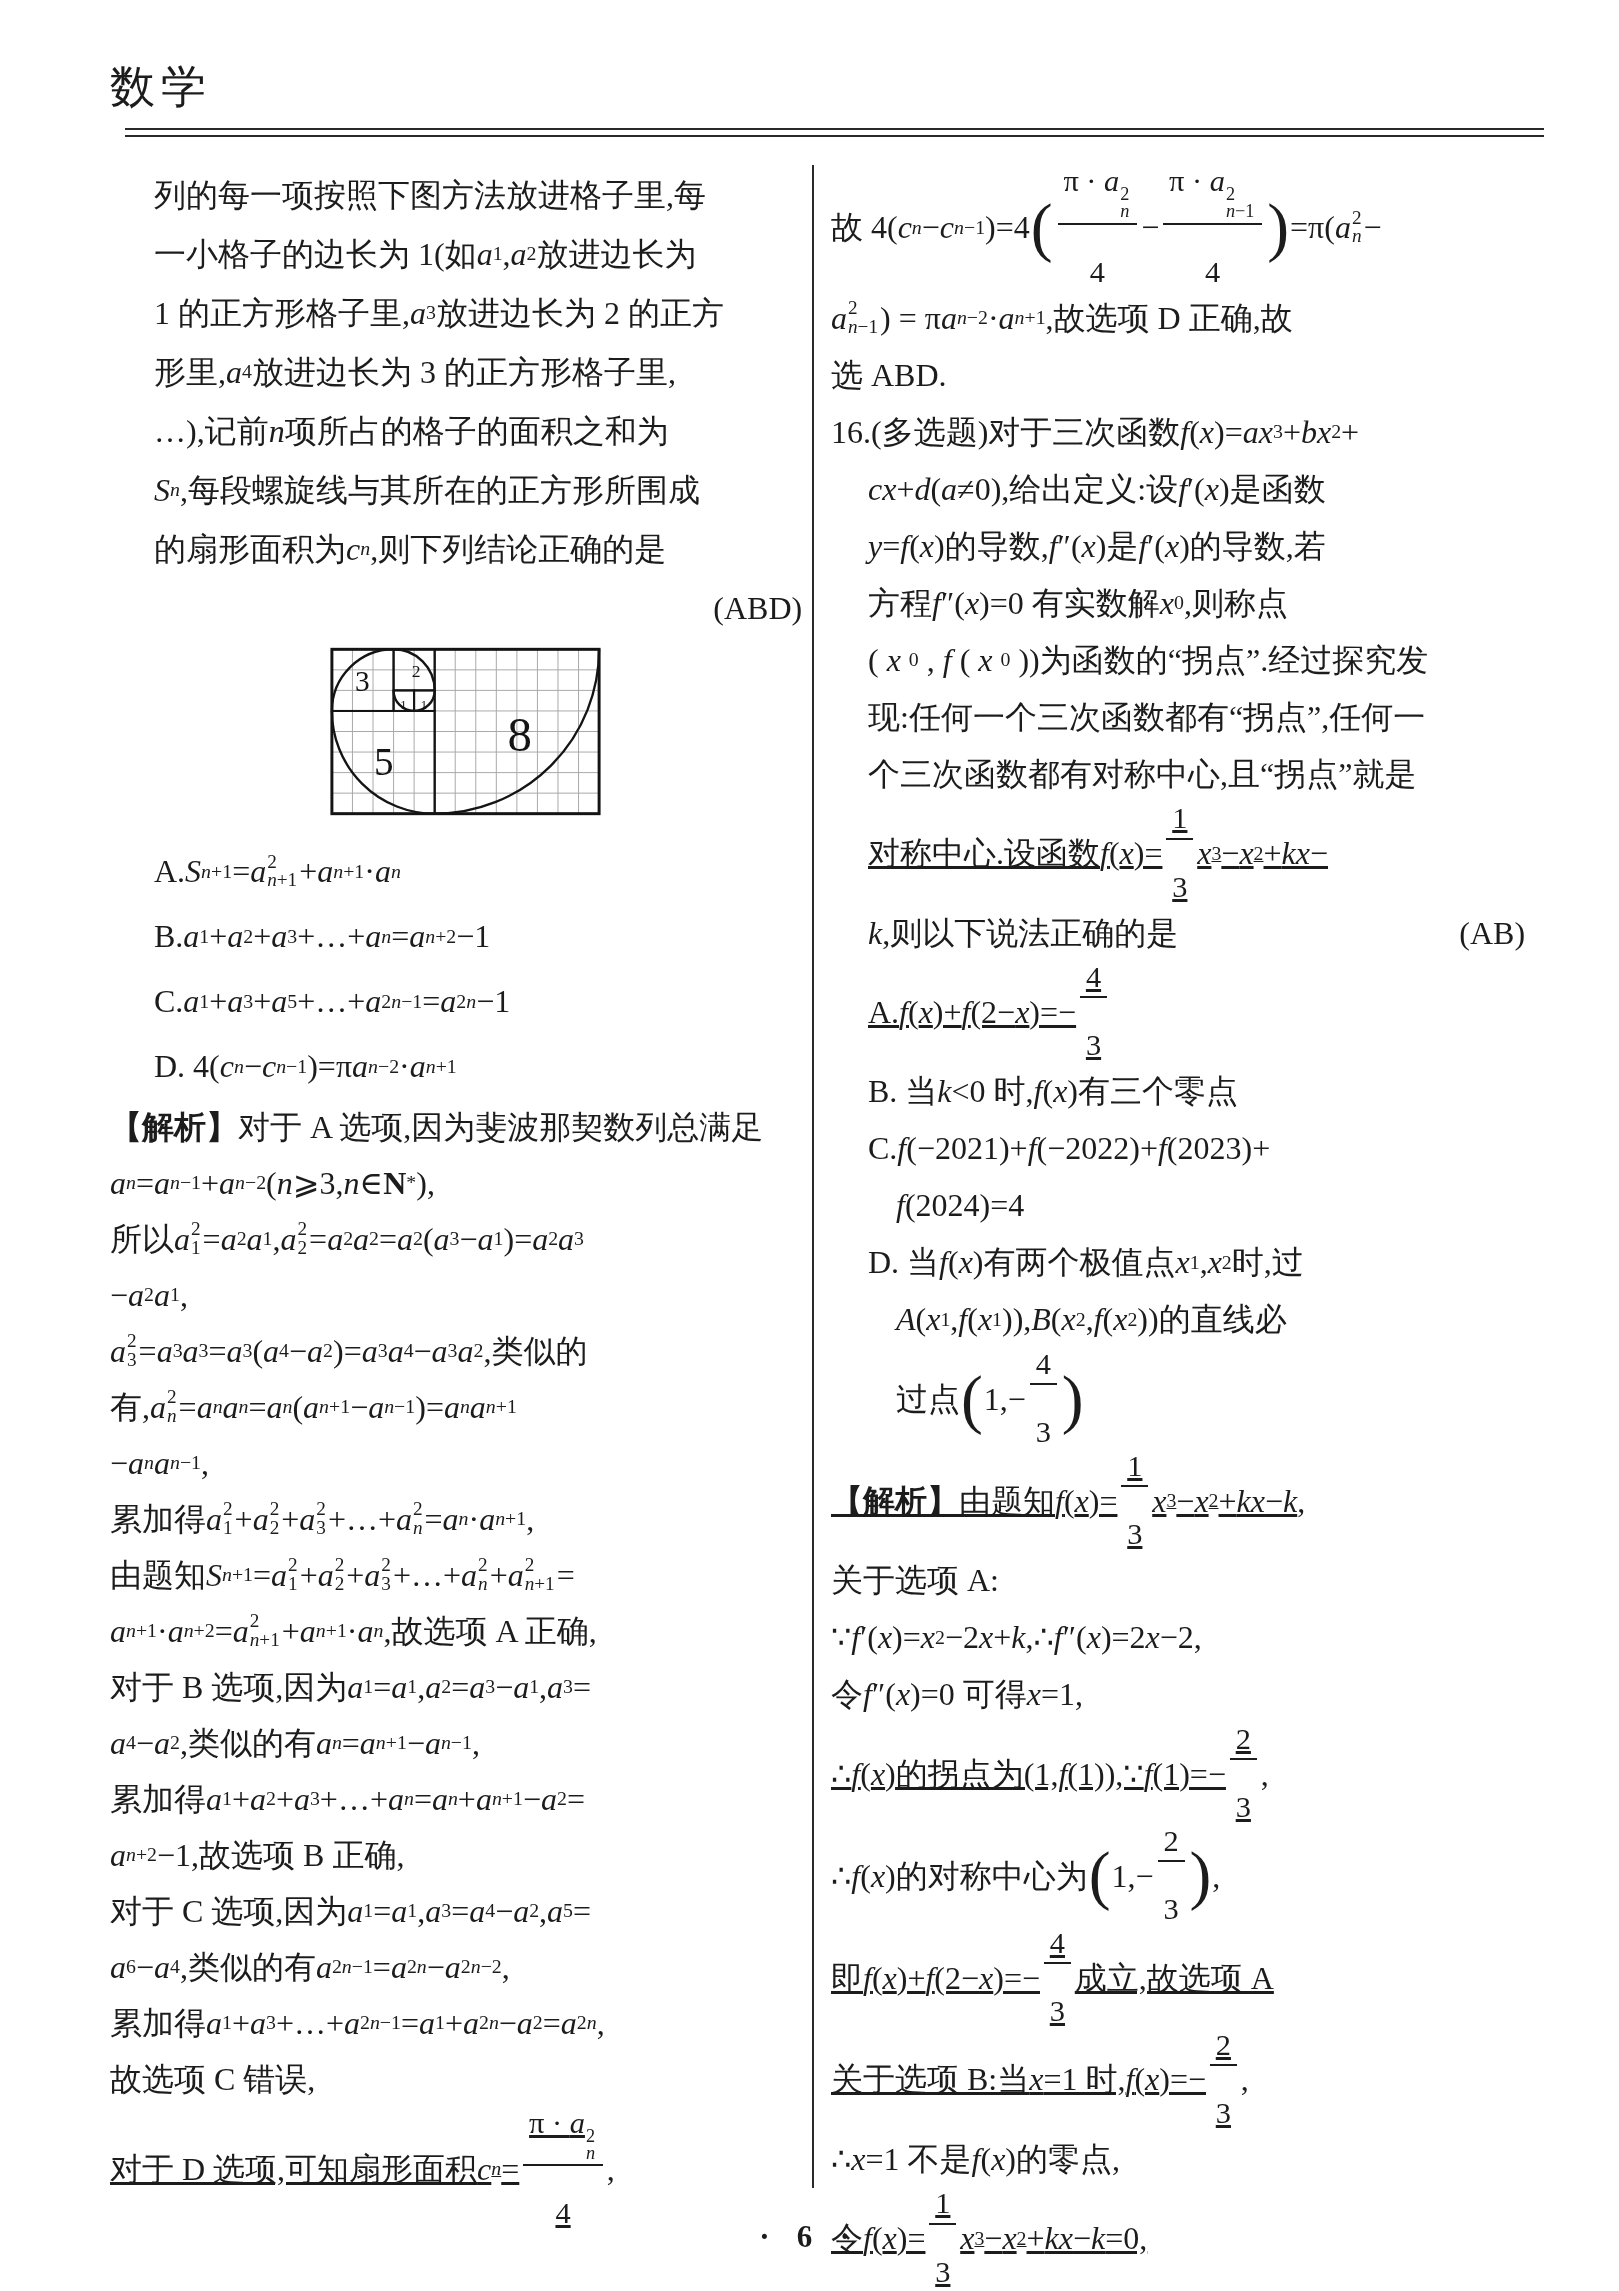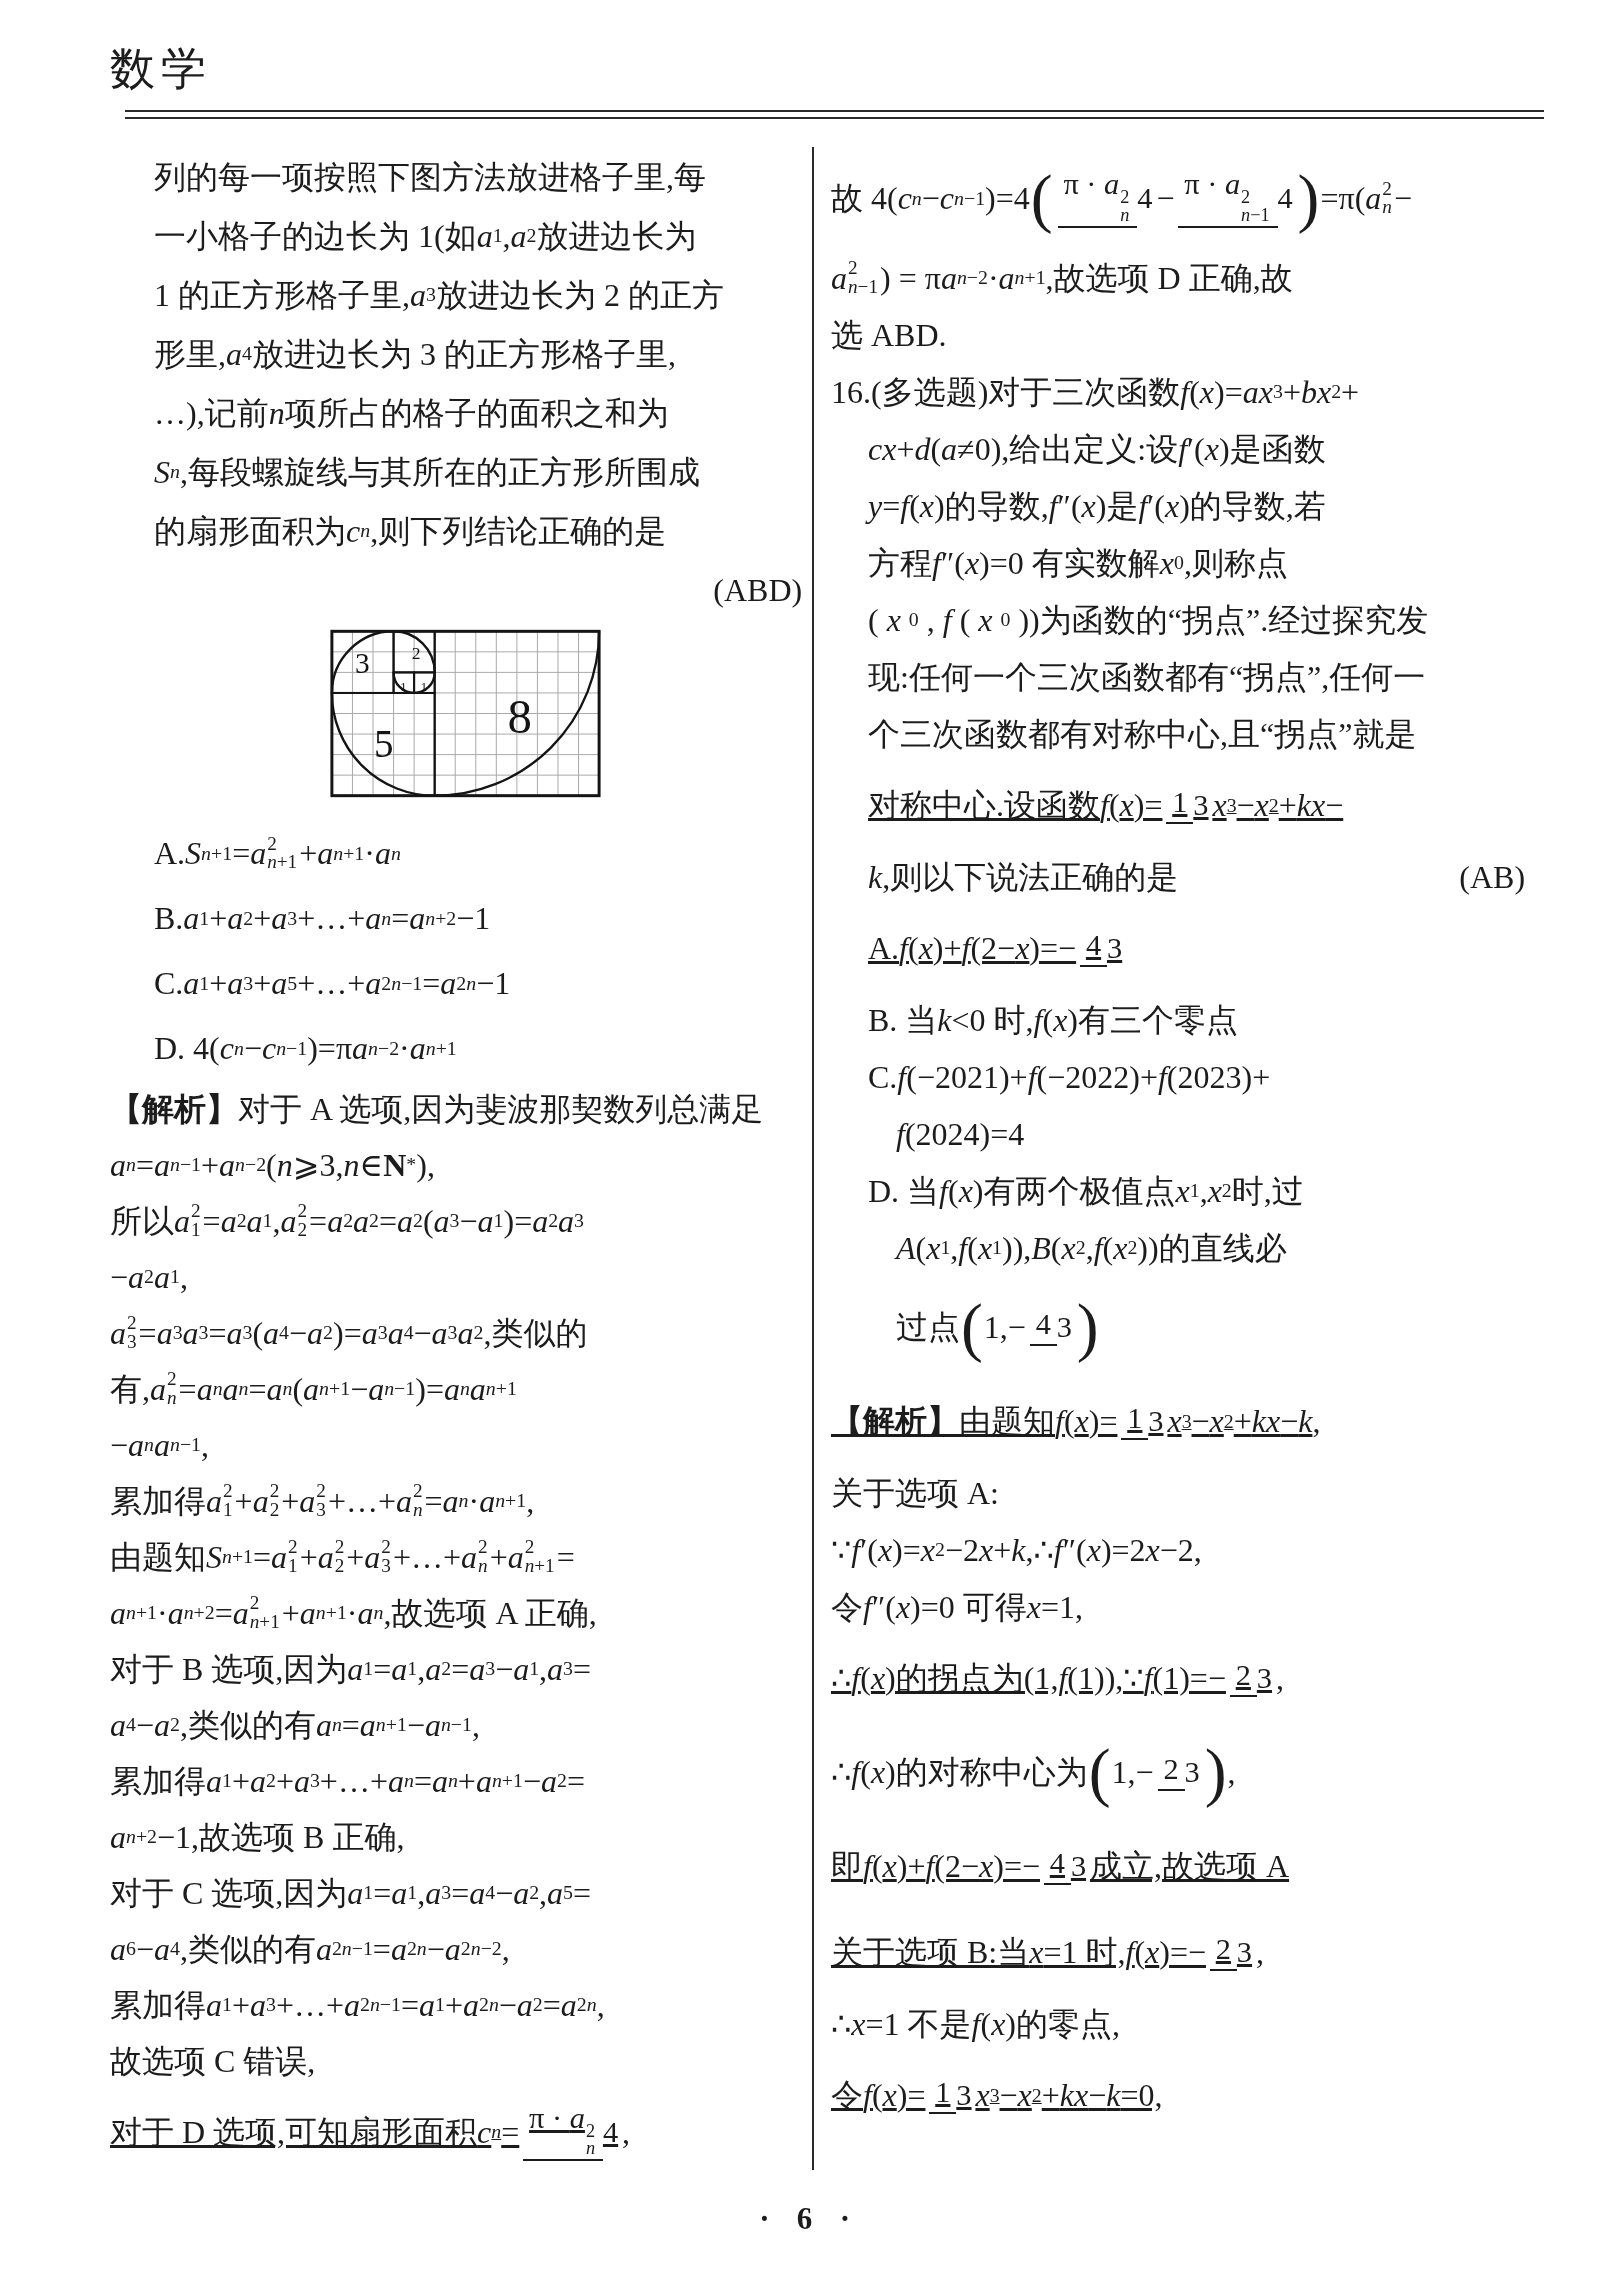--- a/index.html
+++ b/index.html
@@ -1,18 +1,18 @@
 <!DOCTYPE html>
 <html><head>
 <meta charset="utf-8">
 <style>
   html,body{margin:0;padding:0;}
   body{width:1619px;height:2292px;background:#ffffff;position:relative;
        font-family:"Liberation Serif","DejaVu Serif",serif;color:#1c1c1c;}
-  .page{position:absolute;inset:0;overflow:hidden;}
+  .page{position:absolute;inset:0;overflow:hidden;margin-top:18px;}
   .hdr{position:absolute;left:110px;top:39px;font-size:45px;letter-spacing:5.9px;}
   .rule{position:absolute;left:125px;width:1419px;top:110px;height:4.9px;
         border-top:2px solid #2a2a2a;border-bottom:2px solid #2a2a2a;}
   .divider{position:absolute;left:812px;top:147px;width:2px;height:2023px;background:#2a2a2a;}
   .col{position:absolute;top:147px;width:700px;font-size:32px;line-height:1.25;}
   .leftcol{left:110px;}
   .rcol{left:831px;}
   .ln{display:flex;align-items:center;min-height:57px;position:relative;white-space:nowrap;}
   .q .ln{min-height:59px;}
   .opts .ln{min-height:65px;}
@@ -21,22 +21,22 @@
   .xtall{min-height:102px !important;}
   .alr{justify-content:flex-end;padding-right:7.8px;}
   .rt{position:absolute;right:5.9px;}
   i{font-style:italic;}
   b{font-weight:bold;}
   sub,sup{font-size:0.62em;}
   .st{display:inline-flex;flex-direction:column;align-items:flex-start;line-height:0.95;
       font-size:0.60em;vertical-align:-0.5em;margin:0 2px 0 1px;}
   .st > .t{display:block;}
   .st > .b{display:block;}
-  .fr{display:inline-flex;flex-direction:row;align-items:center;vertical-align:middle;
-      line-height:1.1;font-size:0.95em;margin:0 3.9px;}
+  .fr{display:inline-flex;flex-direction:column;align-items:center;vertical-align:middle;
+      line-height:1.1;font-size:0.95em;margin:0 3.9px;gap:29px;}
   .fr > .t{border-bottom:2px solid #1c1c1c;padding:0 5.9px 2px;}
   .fr > .b{padding-top:2px;}
   .big{font-size:2.05em;font-weight:300;line-height:0.65;vertical-align:middle;margin:0 1px;}
   .fig{margin:7.8px 0 11.8px 218px;}
   .ftr{position:absolute;left:0;top:2201px;width:100%;text-align:center;
        font-size:31px;font-weight:bold;letter-spacing:9.8px;}
 </style>
 </head>
 <body>
 

